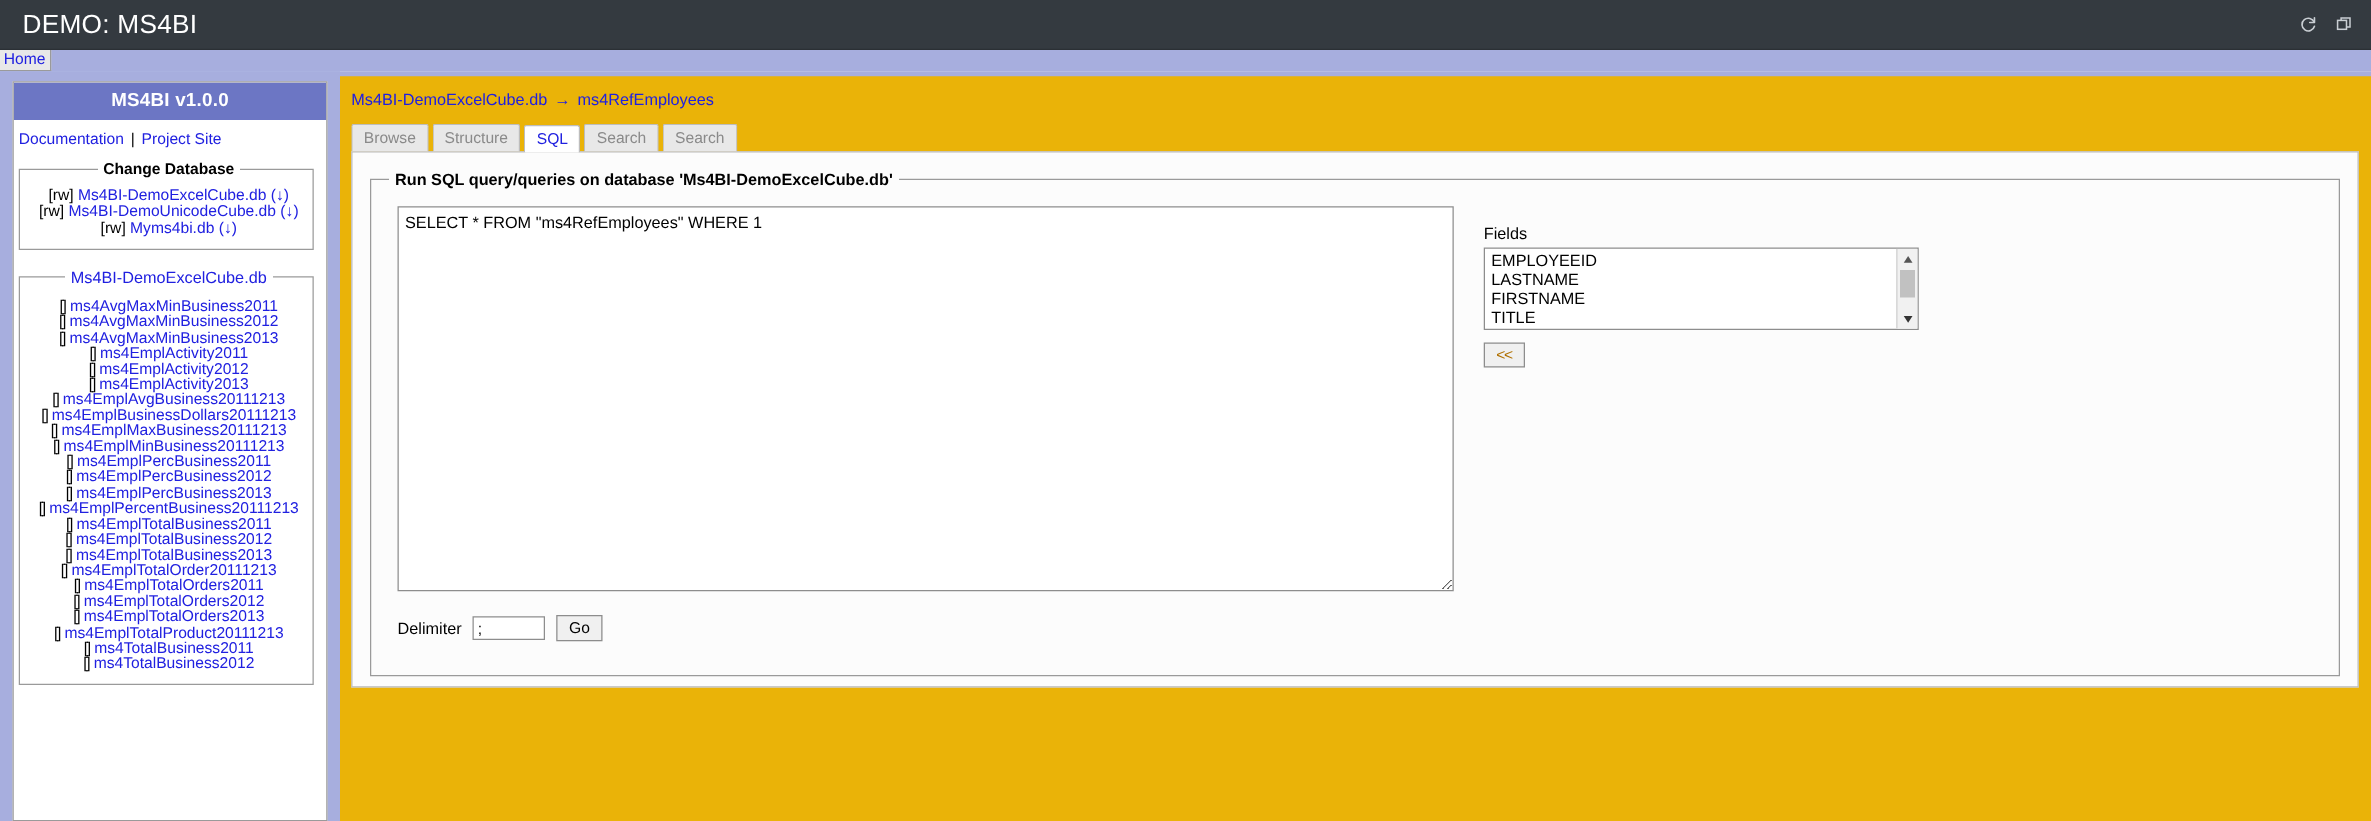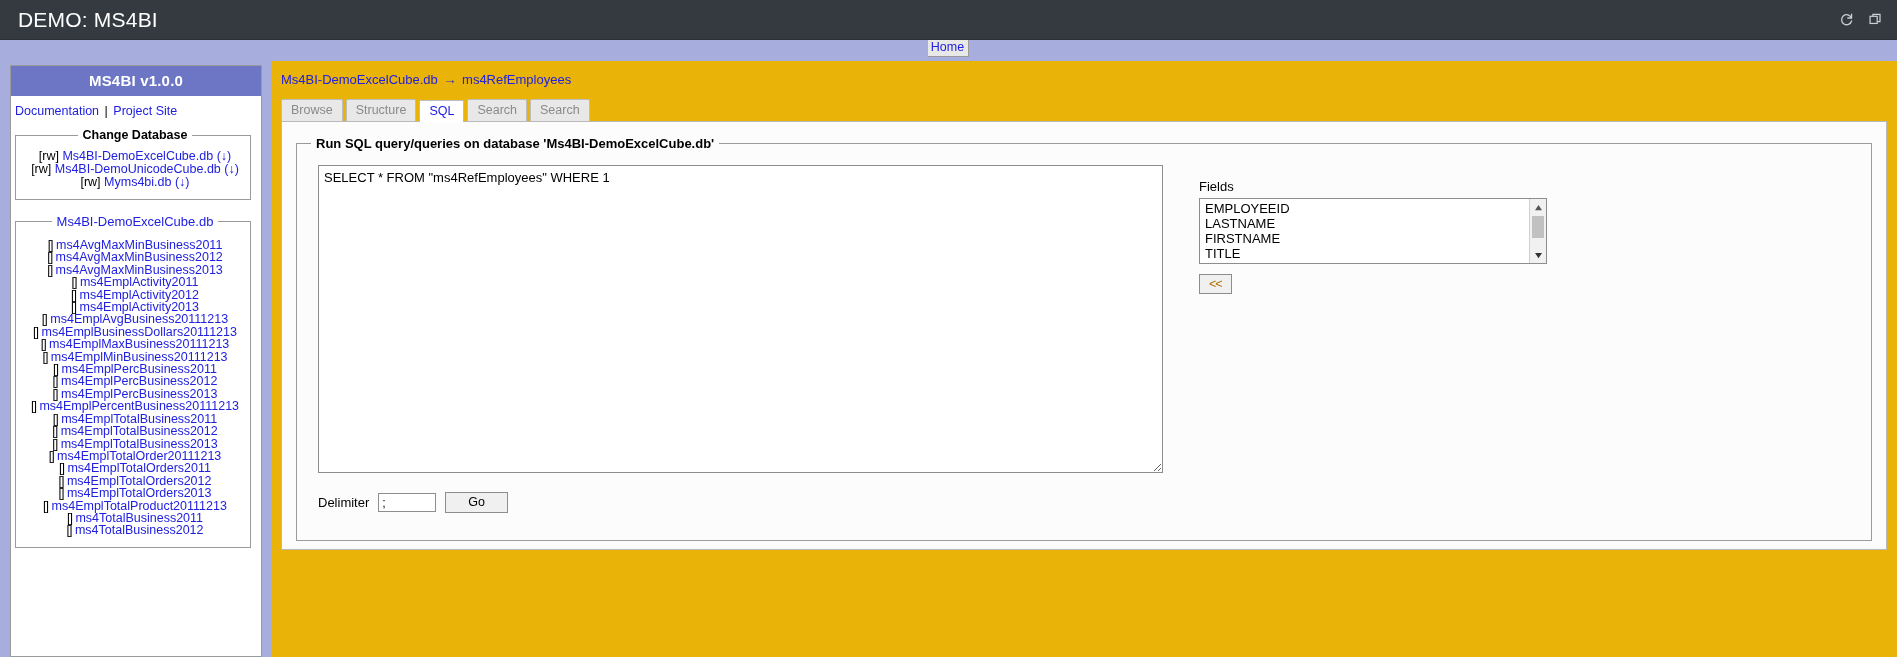--- a/index.html
+++ b/index.html
@@ -47,21 +47,20 @@
   #titlebar .winicons svg { display: block; }
 
   
   #homebar {
     height: 17px;
     background: #a7aede;
     display: flex;
     align-items: flex-start;
     padding: 0;
     position: relative;
-    justify-content: center;
   }
   #homebar .home-tab {
     background: #e8e8e8;
     border: 1px solid #9a9a9a;
     border-top: none;
     border-left: none;
     color: #2020e0;
     font-size: 12.5px;
     line-height: 15px;
     padding: 0 4px 0 3px;
@@ -257,29 +256,29 @@
     font-family: "Liberation Sans", sans-serif;
     font-size: 12.5px;
     padding: 1px 3px;
     outline: none;
   }
   .btn {
     background: #f0f0f0;
     border: 1px solid #8d8d8d;
     font-family: "Liberation Sans", sans-serif;
     font-size: 12.5px;
-    padding: 2px 22px;
+    padding: 2px 9px;
     cursor: pointer;
     color: #000;
     line-height: 15px;
   }
 
   
   #fields-panel {
-    margin-left: 28px;
+    margin-left: 16px;
     padding-top: 14px;
     width: 370px;
   }
   #fields-label { font-size: 13px; margin-bottom: 4px; }
   #fields-select-wrap {
     position: relative;
     width: 348px;
     height: 66px;
     border: 1px solid #8d8d8d;
     background: #ffffff;

